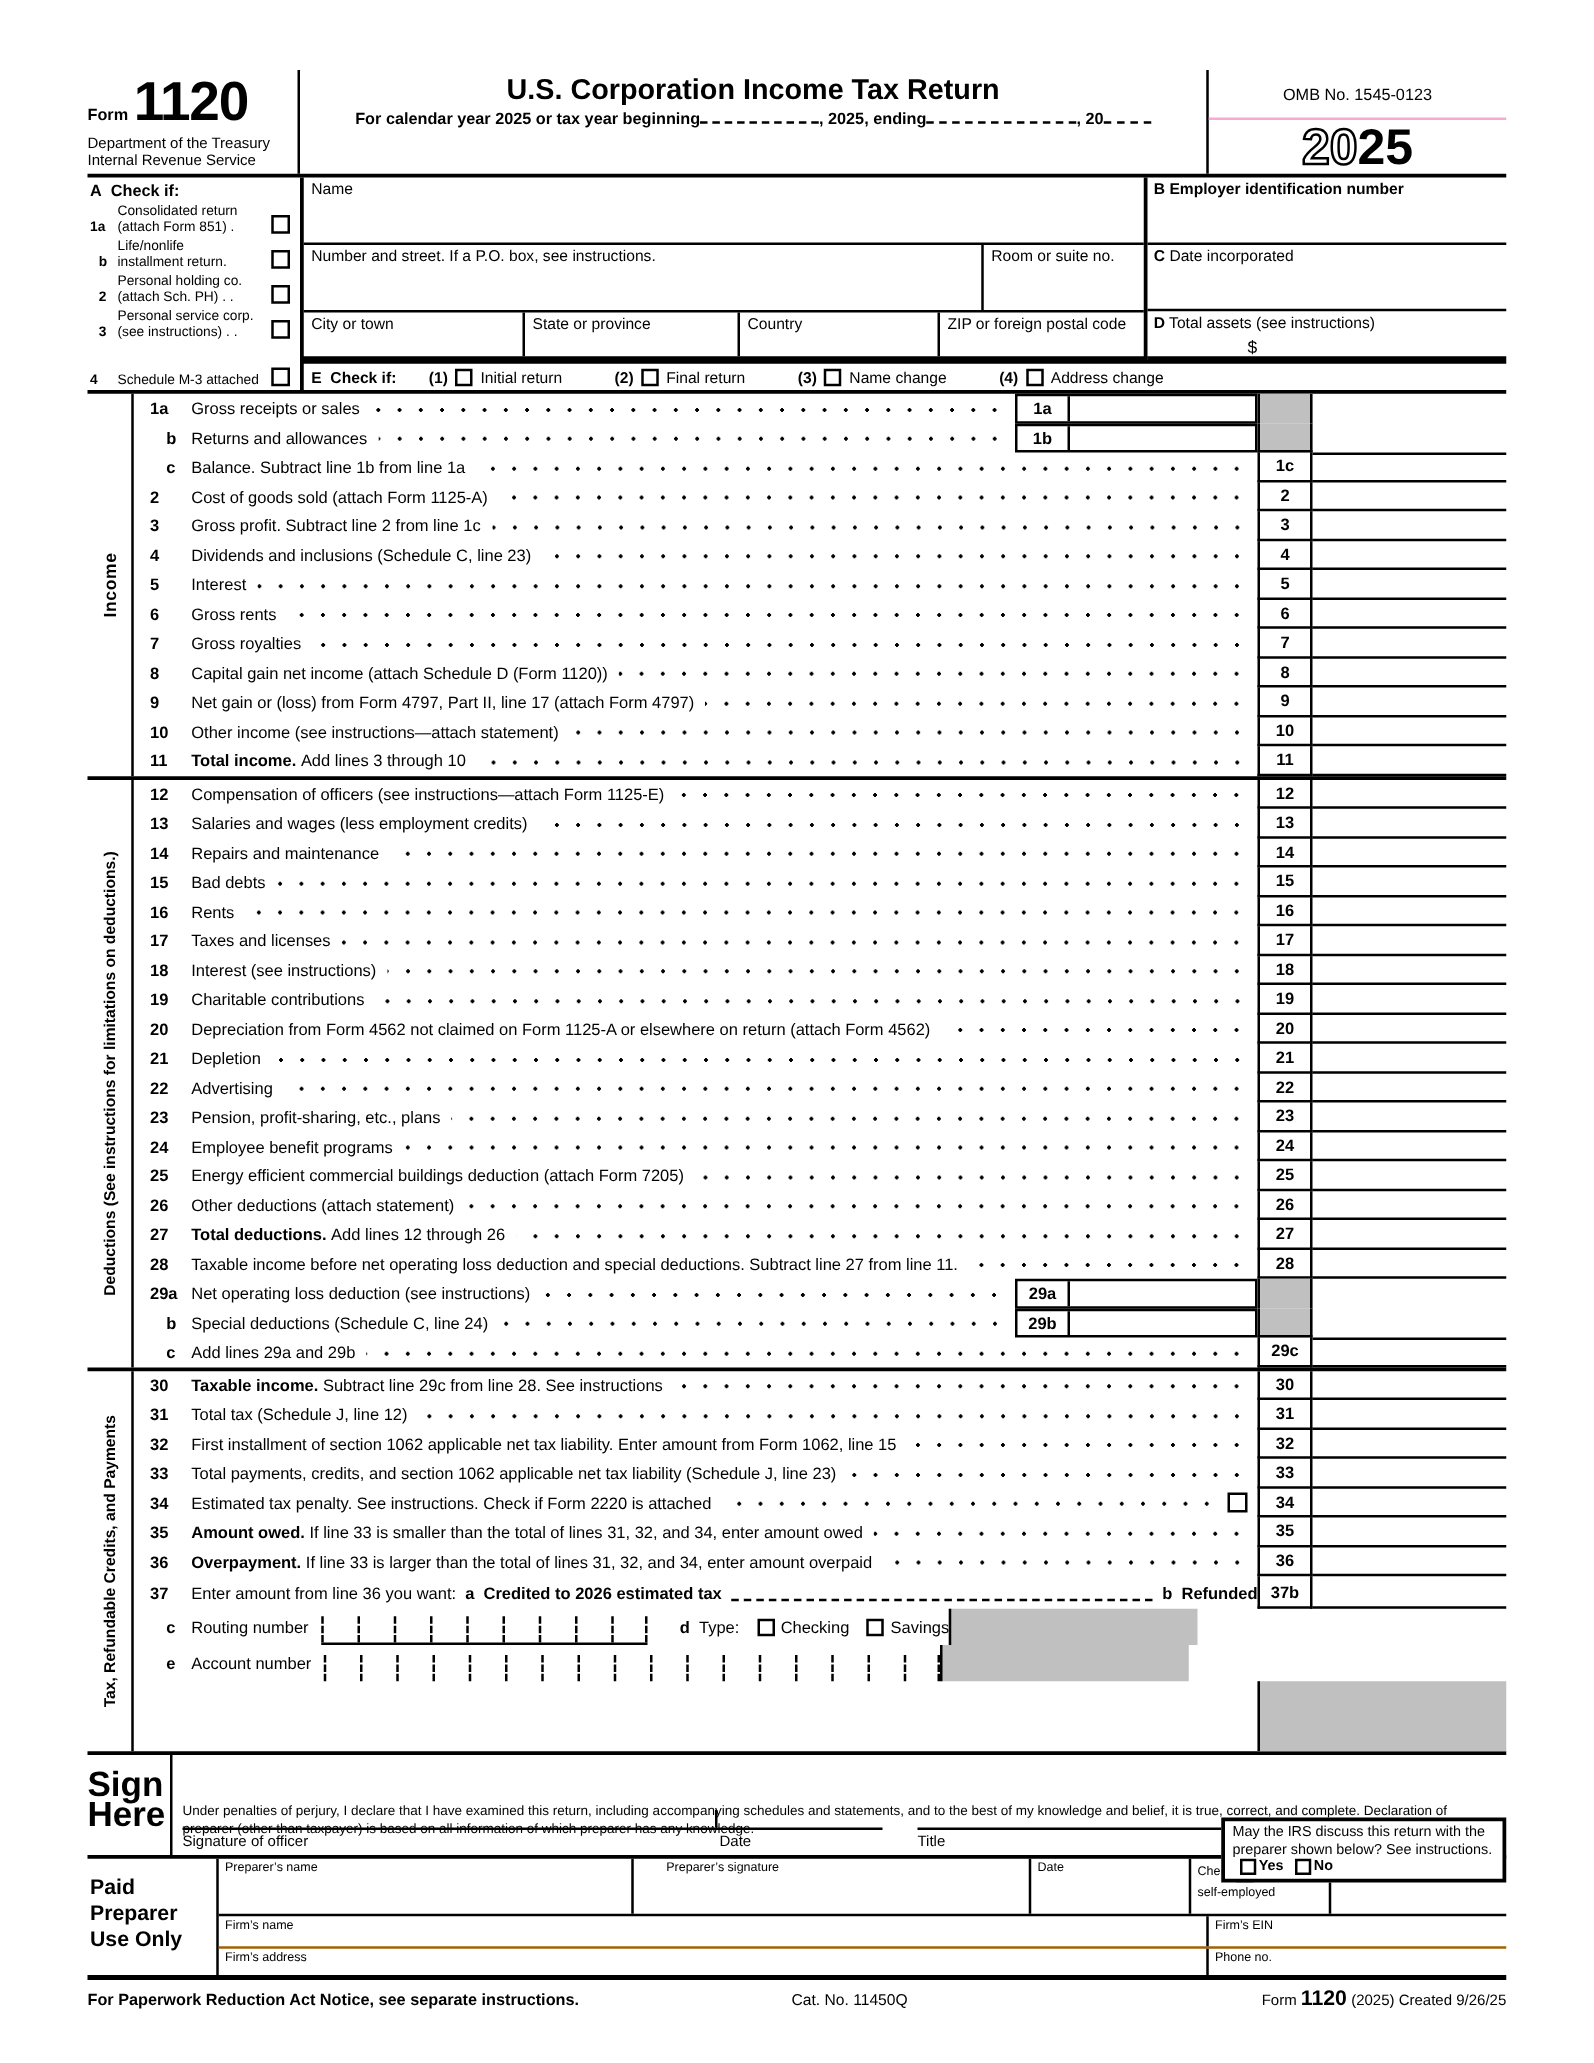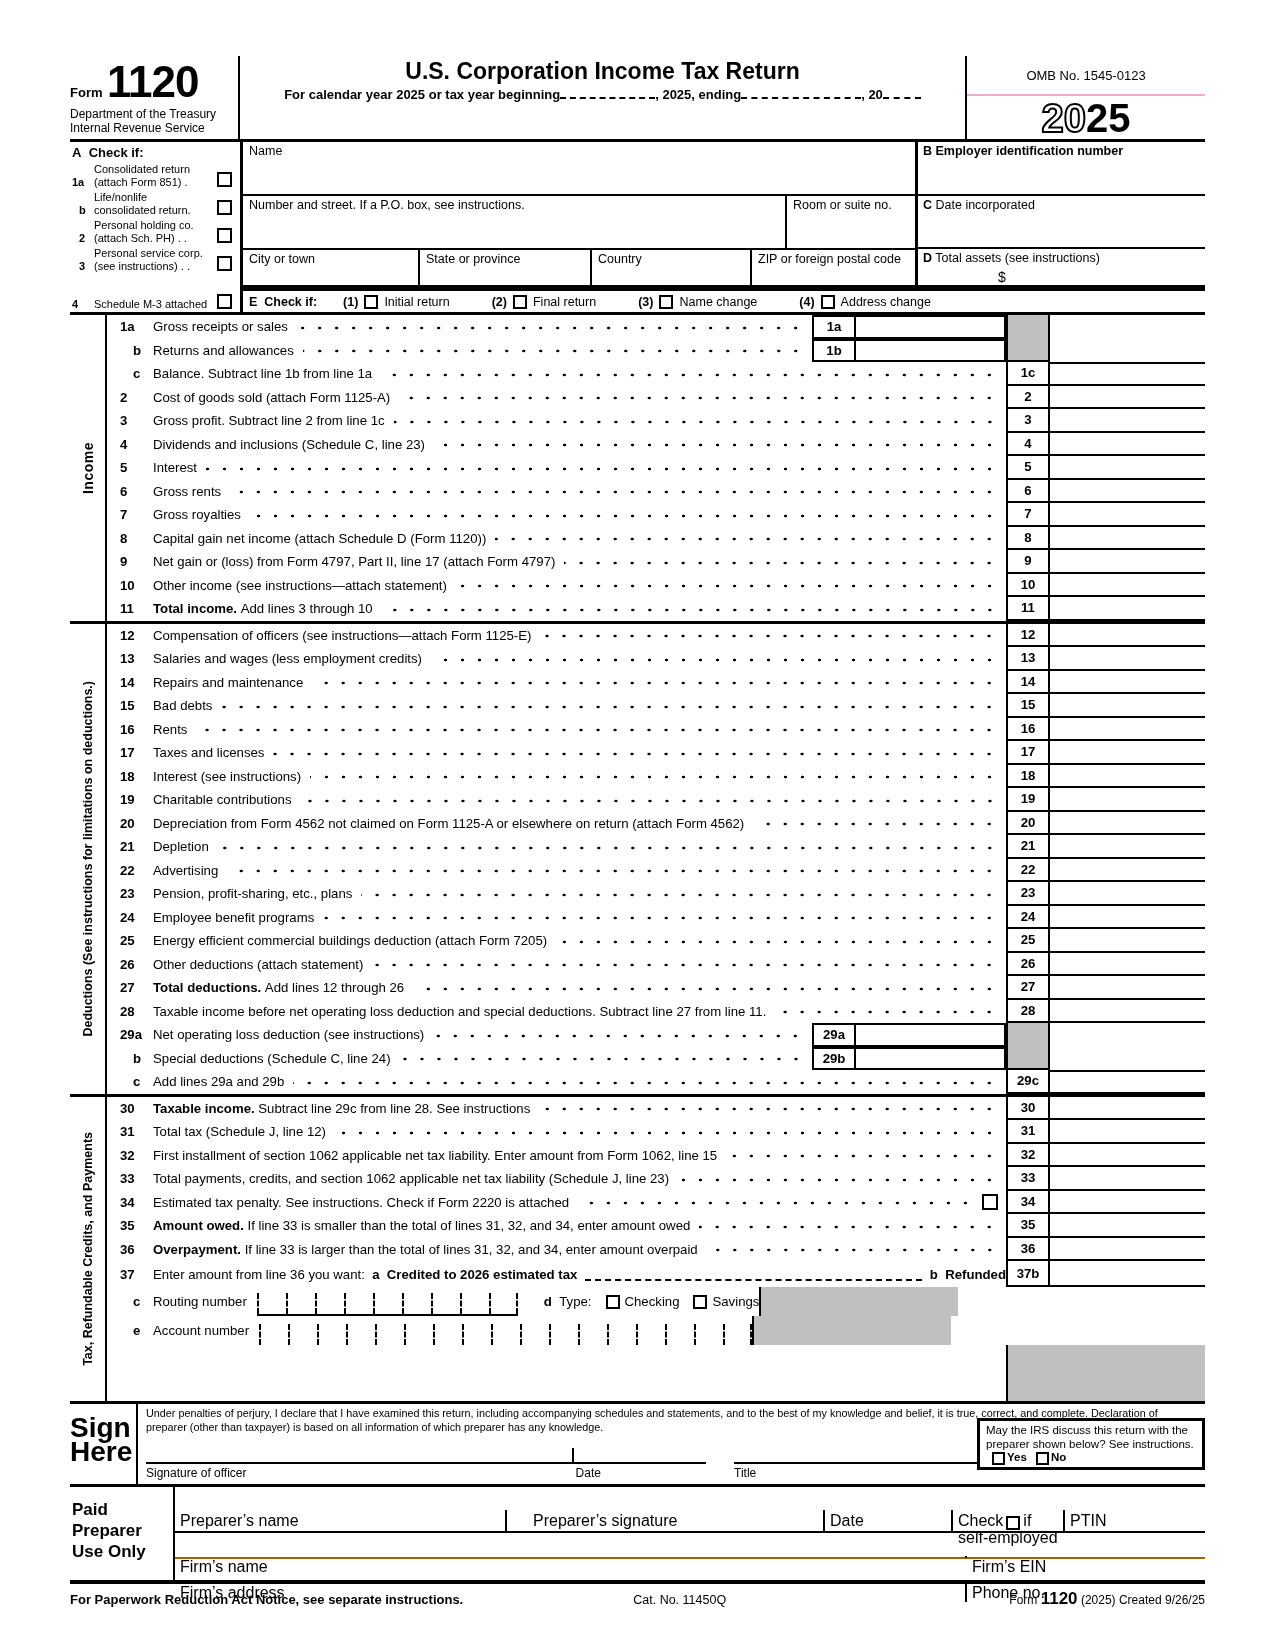--- a/index.html
+++ b/index.html
@@ -99,39 +99,39 @@
   .grayblock { width:199px; flex:none; align-self:stretch; background:#c0c0c0; border-left:2px solid #000; }
   .mrow-37 { height:26px; }
   .mrow-bank { height:29px; }
   .mrow-fill { height:56px; }
   .typegrp { display:flex; align-items:center; margin-left:26px; }
   .typegrp .cb { width:14px; height:14px; margin:0 5px 0 14px; }
 
   
   .sign { display:flex; height:80px; position:relative; }
   .sign-label { width:68px; border-right:2px solid #000; font-size:28px; font-weight:bold; line-height:24px; padding-top:12px; }
-  .sign-main { flex:1; position:relative; padding:3px 6px 0 8px; }
+  .sign-main { flex:1; position:relative; padding:3px 6px 0 8px;margin-top:36px; }
   .statement { font-size:10.8px; line-height:13.5px; width:1040px; }
   .sigarea { position:absolute; bottom:4px; left:8px; display:flex; width:900px; }
   .sigblock { width:560px; position:relative; }
   .sigline { border-bottom:2px solid #000; height:22px; position:relative; }
   .tick { position:absolute; left:76%; bottom:0; height:14px; border-left:2px solid #000; }
   .siglabels { display:flex; font-size:12px; padding-top:2px; }
   .sig-officer { flex:1; }
   .sig-date { width:24%; padding-left:4px; }
   .titleblock { width:290px; margin-left:28px; }
   .discuss { position:absolute; right:0; top:14px; width:228px; border:3px solid #000; padding:3px 5px 2px 6px; font-size:11.5px; line-height:13.5px; background:#fff; }
   .discuss .cb { width:13px; height:13px; margin:0 2px -2px 6px; }
 
   
   .prep { display:flex; border-top:3px solid #000; border-bottom:4px solid #000; height:100px; }
   .prep-label { width:105px; border-right:2px solid #000; font-size:17px; font-weight:bold; line-height:21px; padding-top:12px; padding-left:2px; }
   .prep-main { flex:1; display:flex; flex-direction:column; }
   .prep-r1 { display:flex; height:46px; border-bottom:2px solid #000; }
-  .pcell { font-size:16px; padding:2px 0 0 5px;margin-top:23px; }
+  .pcell { font-size:10px; padding:2px 0 0 5px; }
   .pc-name { width:330px; }
   .pc-sig { width:318px; border-left:2px solid #000;padding-left:26px; }
   .pc-date { width:128px; border-left:2px solid #000; }
   .pc-self { width:112px; border-left:2px solid #000; line-height:17px; }
   .pc-self .cb { width:14px; height:14px; margin:0 3px -3px 3px; }
   .pc-ptin { flex:1; border-left:2px solid #000; }
   .prep-r2 { display:flex; height:26px; border-bottom:2px solid #a16207; }
   .prep-r3 { display:flex; flex:1; }
   .pc-left { flex:1; }
   .pc-right { width:240px; border-left:2px solid #000; }
@@ -189,21 +189,21 @@
           <div class="a-lines">
             <div>Consolidated return</div>
             <div>(attach Form 851)  .</div>
           </div>
           <span class="cb"></span>
         </div>
         <div class="a-item">
           <span class="a-num sub">b</span>
           <div class="a-lines">
             <div>Life/nonlife</div>
-            <div>consolidated return.</div>
+            <div>installment return.</div>
           </div>
           <span class="cb"></span>
         </div>
         <div class="a-item">
           <span class="a-num sub">2</span>
           <div class="a-lines">
             <div>Personal holding co.</div>
             <div>(attach Sch. PH) .   .</div>
           </div>
           <span class="cb"></span>

